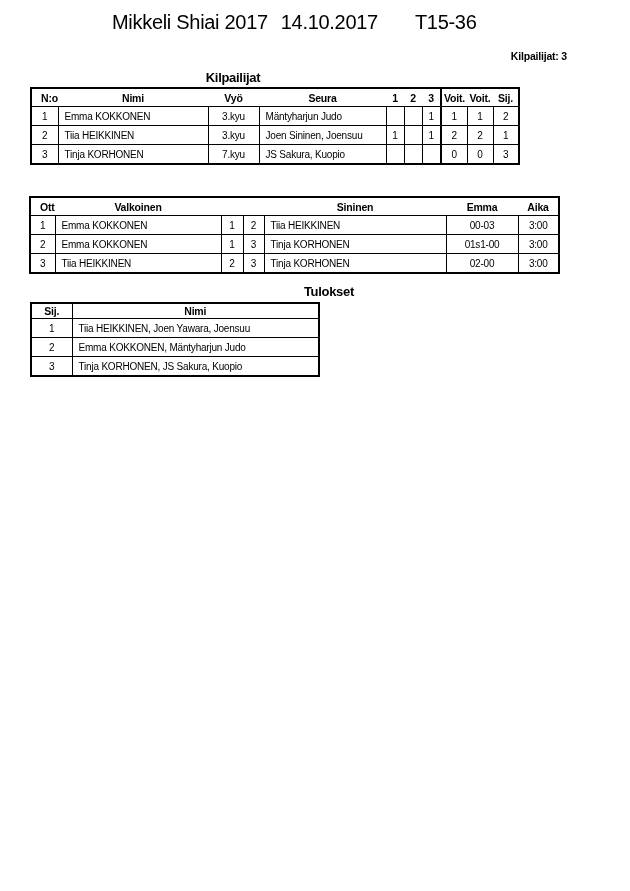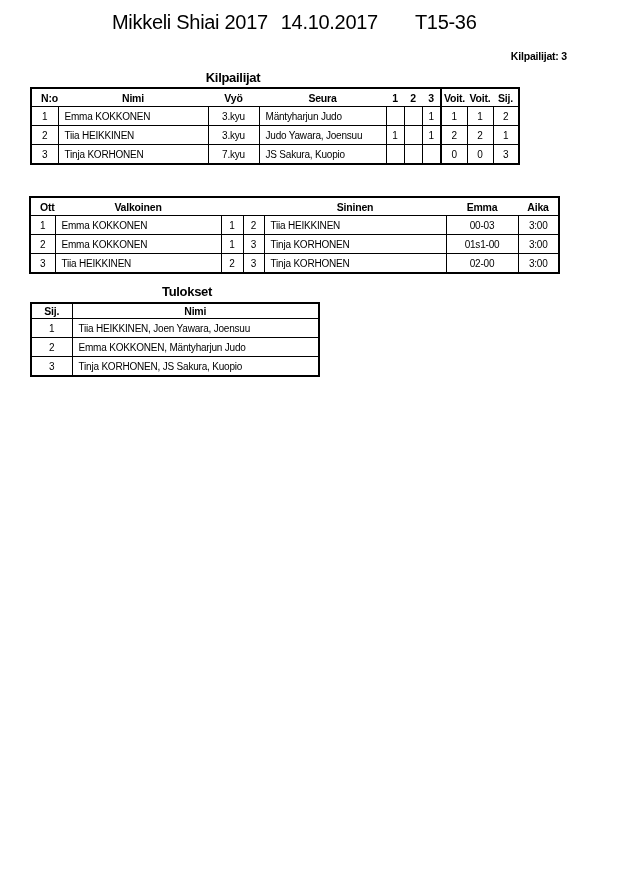--- a/index.html
+++ b/index.html
@@ -22,21 +22,21 @@
     position:absolute; top:50px; left:0; width:567px;
     text-align:right; font-size:10.5px; font-weight:bold;
     letter-spacing:-0.2px;
   }
   .section-heading {
     position:absolute; font-size:13px; font-weight:bold;
     letter-spacing:-0.3px; text-align:center;
   }
   #heading-kilpailijat { top:70px;  left:0; width:466px; }
   #heading-ottelut     { top:178px; left:0; width:586px;margin-top:15px; }
-  #heading-tulokset    { top:284px; left:12px; width:350px; }
+  #heading-tulokset    { top:284px; left:4px; width:350px;text-align:right; }
 
   table.tbl {
     position:absolute;
     border-collapse:collapse; table-layout:fixed;
     border:2px solid #000;
     background:#fff;
   }
   .tbl th, .tbl td {
     padding:0; overflow:hidden; white-space:nowrap;
     font-size:10px; letter-spacing:-0.2px;
@@ -107,21 +107,21 @@
         <td></td>
         <td>1</td>
         <td class="vdiv">1</td>
         <td>1</td>
         <td>2</td>
       </tr>
       <tr>
         <td>2</td>
         <td class="al">Tiia HEIKKINEN</td>
         <td>3.kyu</td>
-        <td class="al">Judo Yawara, Joensuu</td>
+        <td class="al">Joen Sininen, Joensuu</td>
         <td>1</td>
         <td></td>
         <td>1</td>
         <td class="vdiv">2</td>
         <td>2</td>
         <td>1</td>
       </tr>
       <tr>
         <td>3</td>
         <td class="al">Tinja KORHONEN</td>

